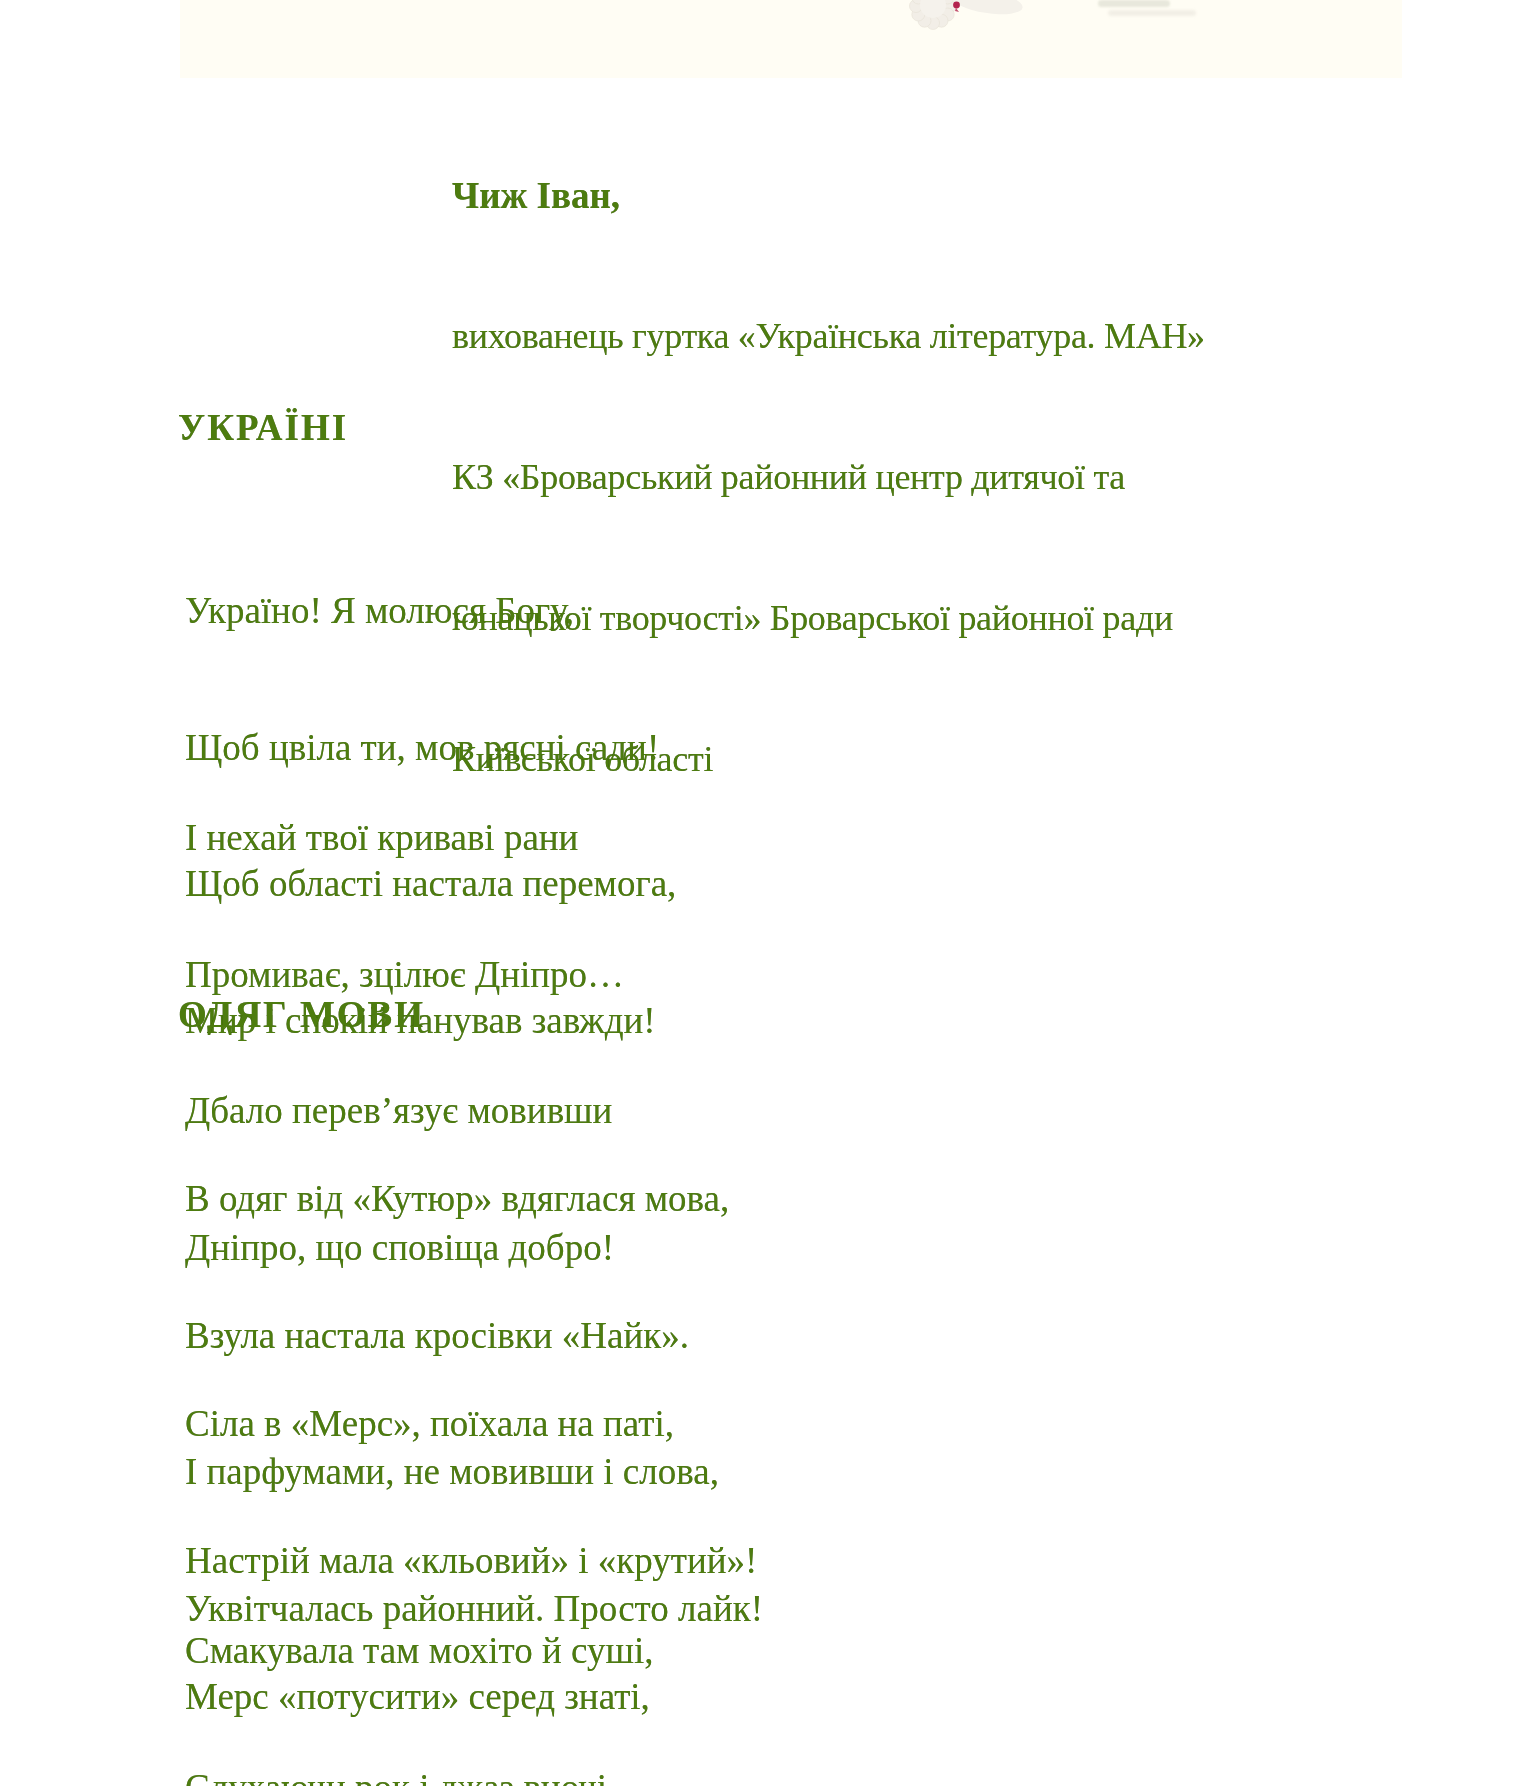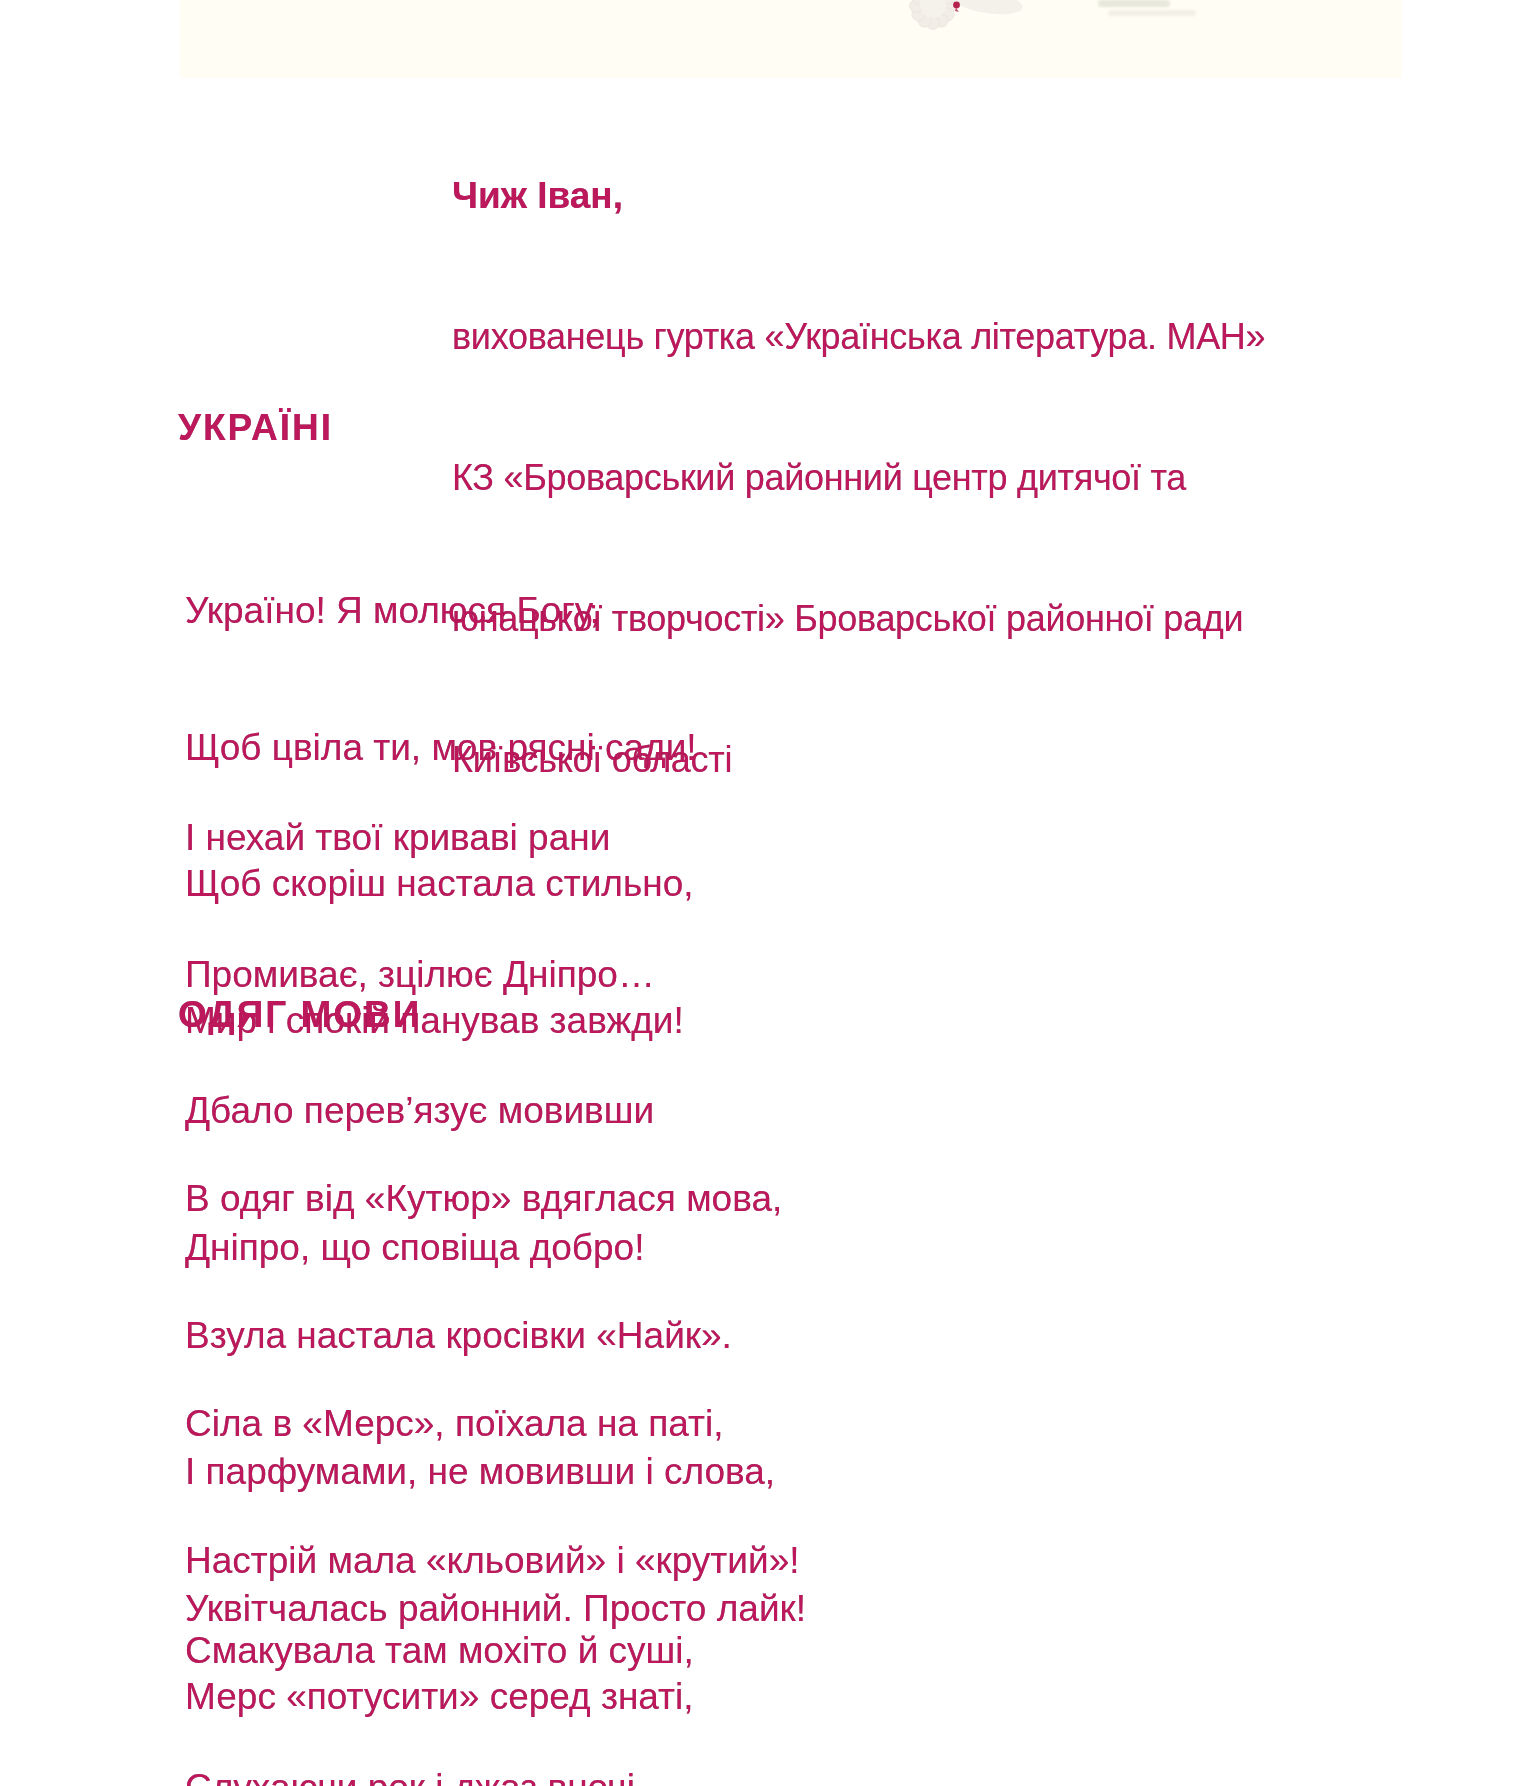--- a/index.html
+++ b/index.html
@@ -2,22 +2,22 @@
 <html><head>
 <meta charset="utf-8">
 <style>
   html, body { margin: 0; padding: 0; background: #ffffff; }
   .page {
     position: relative;
     width: 1529px;
     height: 1786px;
     background: #ffffff;
     overflow: hidden;
-    font-family: Liberation Sans, sans-serif;
-    color: #be185d;
+    font-family: Liberation Serif, serif;
+    color: #4d7c0f;
   }
 
   
   .scan-band {
     position: absolute;
     left: 180px; top: 0; width: 1222px; height: 78px;
     background: #fffdf4;
   }
   .fragment {
     position: absolute;
@@ -89,21 +89,21 @@
     <div class="author-line">КЗ «Броварський районний центр дитячої та</div>
     <div class="author-line">юнацької творчості» Броварської районної ради</div>
     <div class="author-line">Київської області</div>
   </div>
 
   <div class="txt poem-title title-1">УКРАЇНІ</div>
 
   <div class="txt stanza stanza-1">
     <div class="line">Україно! Я молюся Богу,</div>
     <div class="line">Щоб цвіла ти, мов рясні сади!</div>
-    <div class="line">Щоб скоріш настала стильно,</div>
+    <div class="line">Щоб області настала перемога,</div>
     <div class="line">Мир і спокій панував завжди!</div>
   </div>
 
   <div class="txt stanza stanza-2">
     <div class="line">І нехай твої криваві рани</div>
     <div class="line">Промиває, зцілює Дніпро…</div>
     <div class="line">Дбало перев’язує мовивши</div>
     <div class="line">Дніпро, що сповіща добро!</div>
   </div>
 

